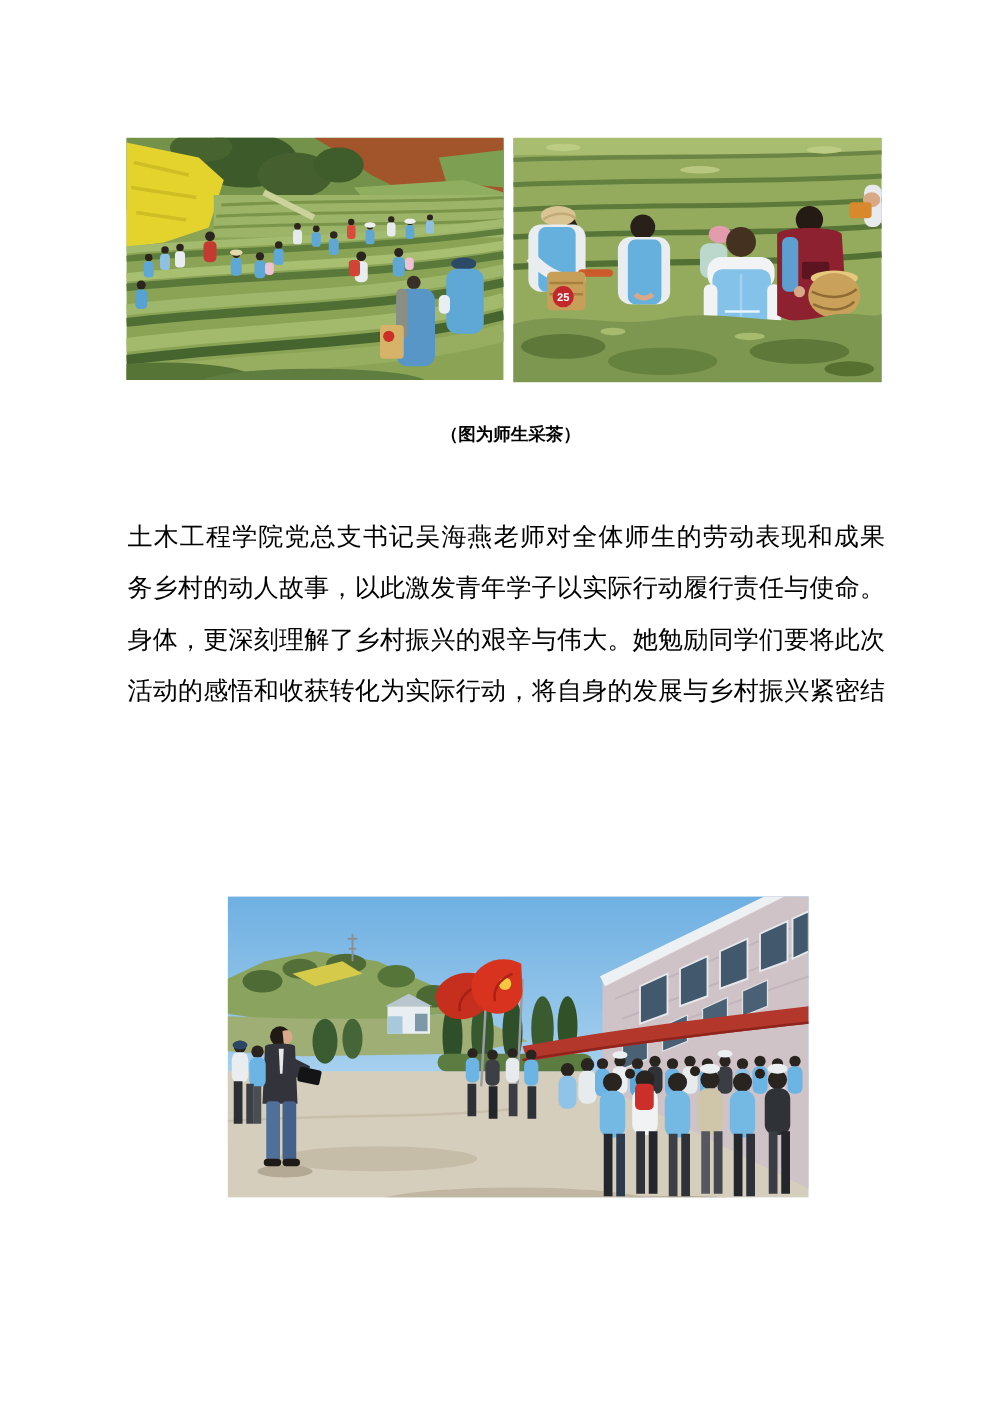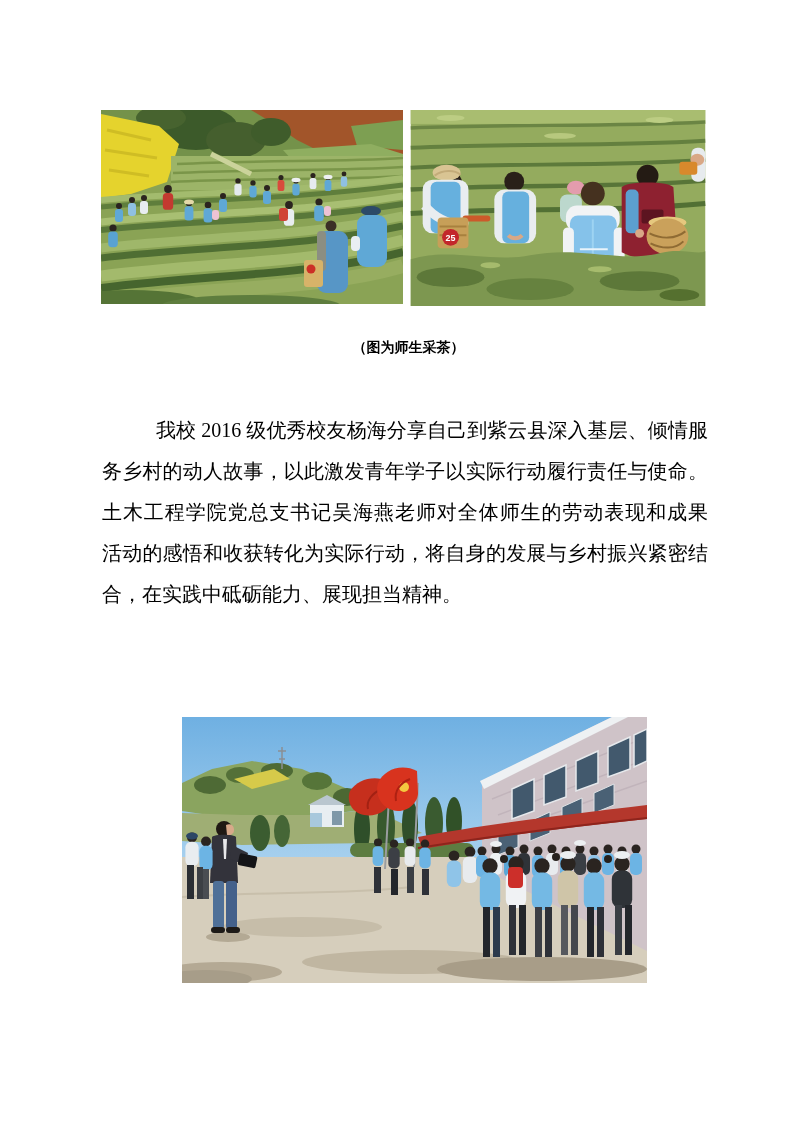--- a/index.html
+++ b/index.html
@@ -1,17 +1,17 @@
 <!DOCTYPE html>
 <html><head>
 <meta charset="utf-8">
 <style>
   html,body{margin:0;padding:0;background:#ffffff;}
   .page{
-    position:relative;width:793px;height:1122px;background:#ffffff;
+    position:relative;width:793px;height:958px;background:#ffffff;
     overflow:hidden;color:#000;font-family:"Liberation Serif",serif;
   }
   figure.photo{position:absolute;margin:0;padding:0;overflow:hidden;}
   figure.photo svg{display:block;width:100%;height:100%;}
   .photo-a{left:101px;top:110px;width:302px;height:194px;}
   .photo-b{left:410px;top:110px;width:296px;height:196px;}
   .photo-c{left:182px;top:717px;width:465px;height:266px;}
   .caption{
     position:absolute;left:0;width:793px;text-align:center;
     font-family:"Liberation Sans",sans-serif;font-weight:700;font-size:14px;line-height:20px;
@@ -189,25 +189,24 @@
         <ellipse cx="190" cy="160" rx="12" ry="3" fill="#a6bb6d"></ellipse>
         <ellipse cx="270" cy="186" rx="20" ry="6" fill="#55702f"></ellipse>
       </g>
     </svg>
   </figure>
 
   <div class="caption caption-1">（图为师生采茶）</div>
 
 
   <div class="paragraph">
-    <div class="line first">我校 2016 级优秀校友杨海分享自己到紫云县深入基层、倾情服</div>
+    <div class="line">土木工程学院党总支书记吴海燕老师对全体师生的劳动表现和成果</div>
     <div class="line">务乡村的动人故事，以此激发青年学子以实际行动履行责任与使命。</div>
-    <div class="line">土木工程学院党总支书记吴海燕老师对全体师生的劳动表现和成果</div>
+    <div class="line">身体，更深刻理解了乡村振兴的艰辛与伟大。她勉励同学们要将此次</div>
     <div class="line">活动的感悟和收获转化为实际行动，将自身的发展与乡村振兴紧密结</div>
-    <div class="line last">合，在实践中砥砺能力、展现担当精神。</div>
   </div>
 
   <figure class="photo photo-c">
     <svg viewBox="0 0 465 266" xmlns="http://www.w3.org/2000/svg">
       <defs>
         <linearGradient id="skyC" x1="0" y1="0" x2="0" y2="1">
           <stop offset="0" stop-color="#6fb0e2"></stop>
             <stop offset="1" stop-color="#d7ecf9"></stop>
         </linearGradient>
         <g id="figC">

